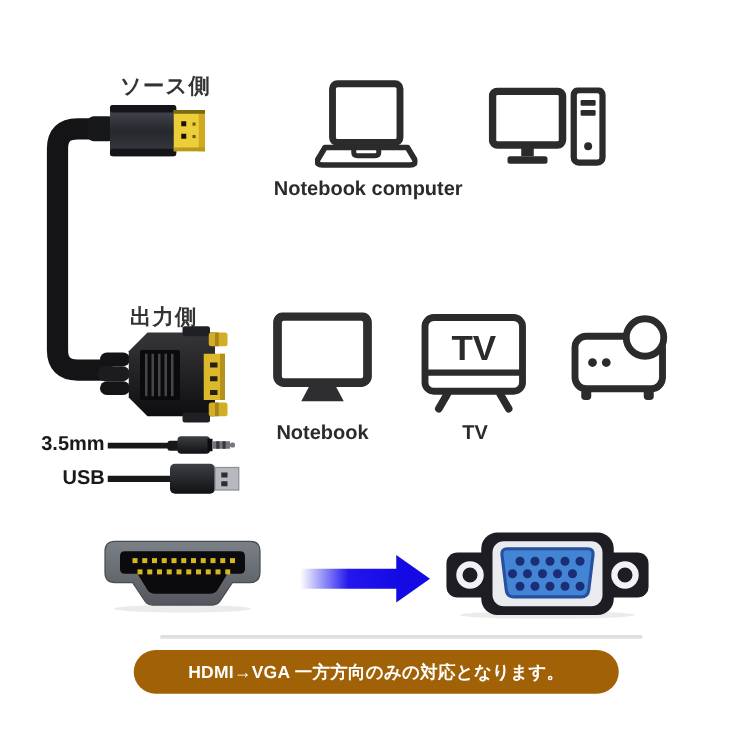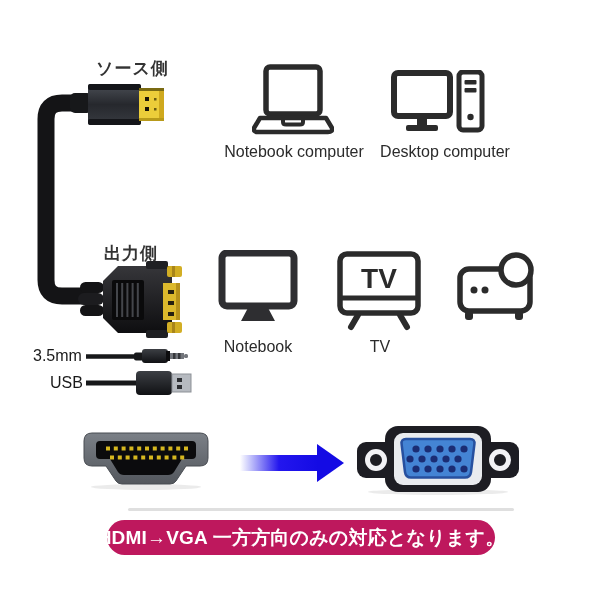--- a/index.html
+++ b/index.html
@@ -2,28 +2,28 @@
 <html><head>
 <meta charset="utf-8">
 <style>
   html,body{margin:0;padding:0;background:#ffffff;}
   .stage{
     position:relative;width:600px;height:600px;background:#ffffff;overflow:hidden;
     font-family:"Liberation Sans",sans-serif;color:#2b2b2b;padding-left:20px;
   }
   .abs{position:absolute;}
   .jp-label{position:absolute;font-size:17px;font-weight:600;color:#333;letter-spacing:1px;white-space:nowrap;}
-  .dev-label{position:absolute;font-size:16px;font-weight:400;color:#2b2b2b;text-align:center;white-space:nowrap;}
-  .acc-label{position:absolute;font-size:16px;font-weight:normal;color:#1a1a1a;white-space:nowrap;}
+  .dev-label{position:absolute;font-size:16px;font-weight:700;color:#2b2b2b;text-align:center;white-space:nowrap;}
+  .acc-label{position:absolute;font-size:16px;font-weight:bold;color:#1a1a1a;white-space:nowrap;}
   .note-label{position:absolute;font-size:10px;font-weight:bold;color:#151515;letter-spacing:.5px;white-space:nowrap;}
   .banner{
     position:absolute;left:107px;top:520px;width:388px;height:35px;
-    background:#be185d;border-radius:18px;color:#ffffff;
+    background:#a16207;border-radius:18px;color:#ffffff;
     display:flex;align-items:center;justify-content:center;
-    font-size:19px;font-weight:600;white-space:nowrap;letter-spacing:.2px;
+    font-size:14px;font-weight:600;white-space:nowrap;letter-spacing:.2px;
   }
   .ground-line{position:absolute;left:128px;top:508px;width:386px;height:3px;background:#d7d7d7;border-radius:2px;opacity:.8;}
   svg{display:block;}
 </style>
 </head>
 <body>
 
 <div class="stage">
 
   <div class="jp-label" style="left:96px;top:57px;">ソース側</div>
@@ -97,21 +97,20 @@
 
   <svg class="abs" style="left:391px;top:70px;" width="94" height="68" viewBox="0 0 94 68">
     <rect x="3" y="3" width="56" height="43" rx="4" fill="none" stroke="#2b2b2b" stroke-width="6"></rect>
     <rect x="26" y="46" width="10" height="9" fill="#2b2b2b"></rect>
     <rect x="15" y="55" width="32" height="6" rx="2" fill="#2b2b2b"></rect>
     <rect x="68" y="2" width="23" height="58" rx="4" fill="none" stroke="#2b2b2b" stroke-width="5"></rect>
     <rect x="73.5" y="10" width="12" height="4.5" rx="1" fill="#2b2b2b"></rect>
     <rect x="73.5" y="18" width="12" height="4.5" rx="1" fill="#2b2b2b"></rect>
     <circle cx="79.5" cy="47" r="3.2" fill="#2b2b2b"></circle>
   </svg>
-  <div class="dev-label" style="left:375px;top:143px;width:140px;">Desktop computer</div>
 
   <svg class="abs" style="left:218px;top:250px;" width="80" height="74" viewBox="0 0 80 74">
     <rect x="4" y="3" width="72" height="53" rx="5" fill="none" stroke="#2e2e31" stroke-width="7"></rect>
     <path d="M31 56 H49 L57 71 H23 Z" fill="#2e2e31"></path>
   </svg>
   <div class="dev-label" style="left:218px;top:338px;width:80px;">Notebook</div>
 
   <svg class="abs" style="left:336px;top:251px;" width="86" height="80" viewBox="0 0 86 80">
     <rect x="4" y="3" width="78" height="59" rx="7" fill="none" stroke="#2b2b2b" stroke-width="5.5"></rect>
     <line x1="4" y1="47" x2="82" y2="47" stroke="#2b2b2b" stroke-width="5"></line>

